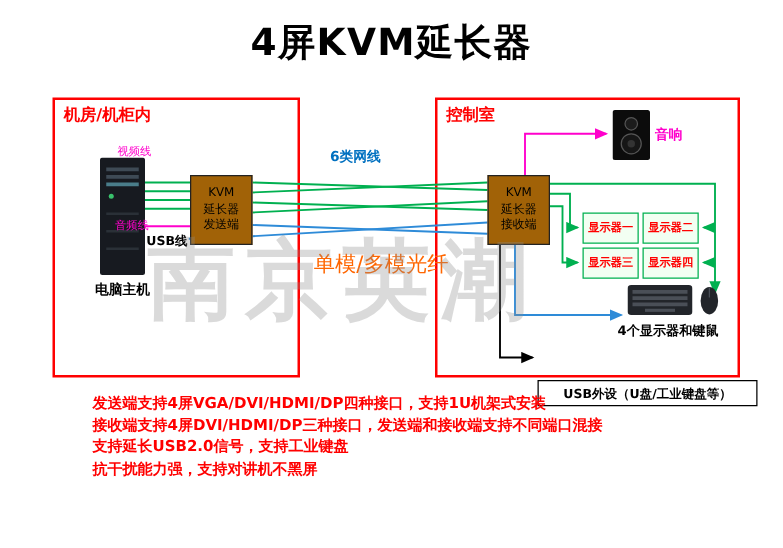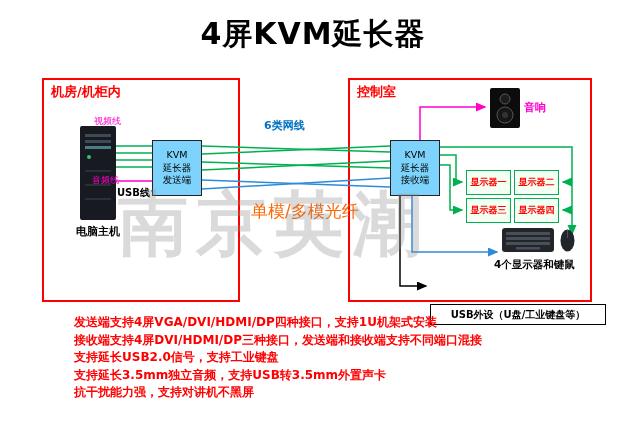--- a/index.html
+++ b/index.html
@@ -16,21 +16,21 @@
   .room-label { position:absolute; top:3px; left:7px; color:#ff0000; font-weight:bold; font-size:13px; }
 
   .wires { position:absolute; left:0; top:0; z-index:2; pointer-events:none; }
 
   .device { position:absolute; z-index:3; }
   .tower { left:80px; top:126px; width:36px; height:94px; }
   .speaker { left:490px; top:88px; width:30px; height:40px; }
   .keyboard { left:502px; top:228px; width:52px; height:24px; }
   .mouse { left:560px; top:229px; width:15px; height:23px; }
 
-  .kvm-box { position:absolute; z-index:3; width:50px; height:56px; background:#7dd3fc;
+  .kvm-box { position:absolute; z-index:3; width:50px; height:56px; background:#a16207;
              border:1px solid #222; display:flex; align-items:center; justify-content:center;
              text-align:center; font-size:9.5px; line-height:1.3; color:#000; white-space:pre-line; }
   .kvm-tx { left:152px; top:140px; }
   .kvm-rx { left:390px; top:140px; }
 
   .display { position:absolute; z-index:3; width:45px; height:25px; background:#f2fff2;
              border:1.5px solid #00b050; color:#ff0000; font-weight:bold; font-size:9px;
              display:flex; align-items:center; justify-content:center; }
   .d1 { left:466px; top:170px; } .d2 { left:514px; top:170px; }
   .d3 { left:466px; top:198px; } .d4 { left:514px; top:198px; }
@@ -176,17 +176,16 @@
   <span class="lbl lbl-kbm">4个显示器和键鼠</span>
 
   <div class="usb-box">USB外设（U盘/工业键盘等）</div>
 
   <div class="watermark">南京英潮</div>
 
   <div class="features">
     <div class="feature-line">发送端支持4屏VGA/DVI/HDMI/DP四种接口，支持1U机架式安装</div>
     <div class="feature-line">接收端支持4屏DVI/HDMI/DP三种接口，发送端和接收端支持不同端口混接</div>
     <div class="feature-line">支持延长USB2.0信号，支持工业键盘</div>
-    <div class="feature-line">支持延长3.5mm独立音频，支持USB转3.5mm外置声卡</div>
     <div class="feature-line">抗干扰能力强，支持对讲机不黑屏</div>
   </div>
 
 </div>
 
 </body></html>

